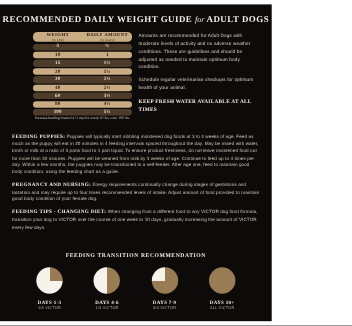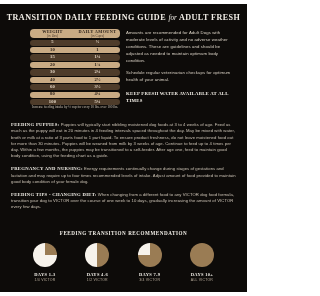--- a/index.html
+++ b/index.html
@@ -118,21 +118,21 @@
     margin-top:1.4px;
     font-size:3.5px;letter-spacing:.2px;color:#b9ad9c;white-space:nowrap;
   }
 </style>
 </head>
 <body>
 
 <div class="panel">
  <div class="inner">
 
-  <div class="title"><span>TRANSITION DAILY FEEDING GUIDE</span> <span class="ital">for</span> <span>ADULT FRESH</span></div>
+  <div class="title"><span>RECOMMENDED DAILY WEIGHT GUIDE</span> <span class="ital">for</span> <span>ADULT DOGS</span></div>
 
   <div class="table">
     <div class="trow head">
       <div class="c1 hcell">
         <span class="h1">WEIGHT</span>
         <span class="h2">(in Lbs)</span>
       </div>
       <div class="c2 hcell">
         <span class="h1">DAILY AMOUNT</span>
         <span class="h2">(in Cups)</span>

